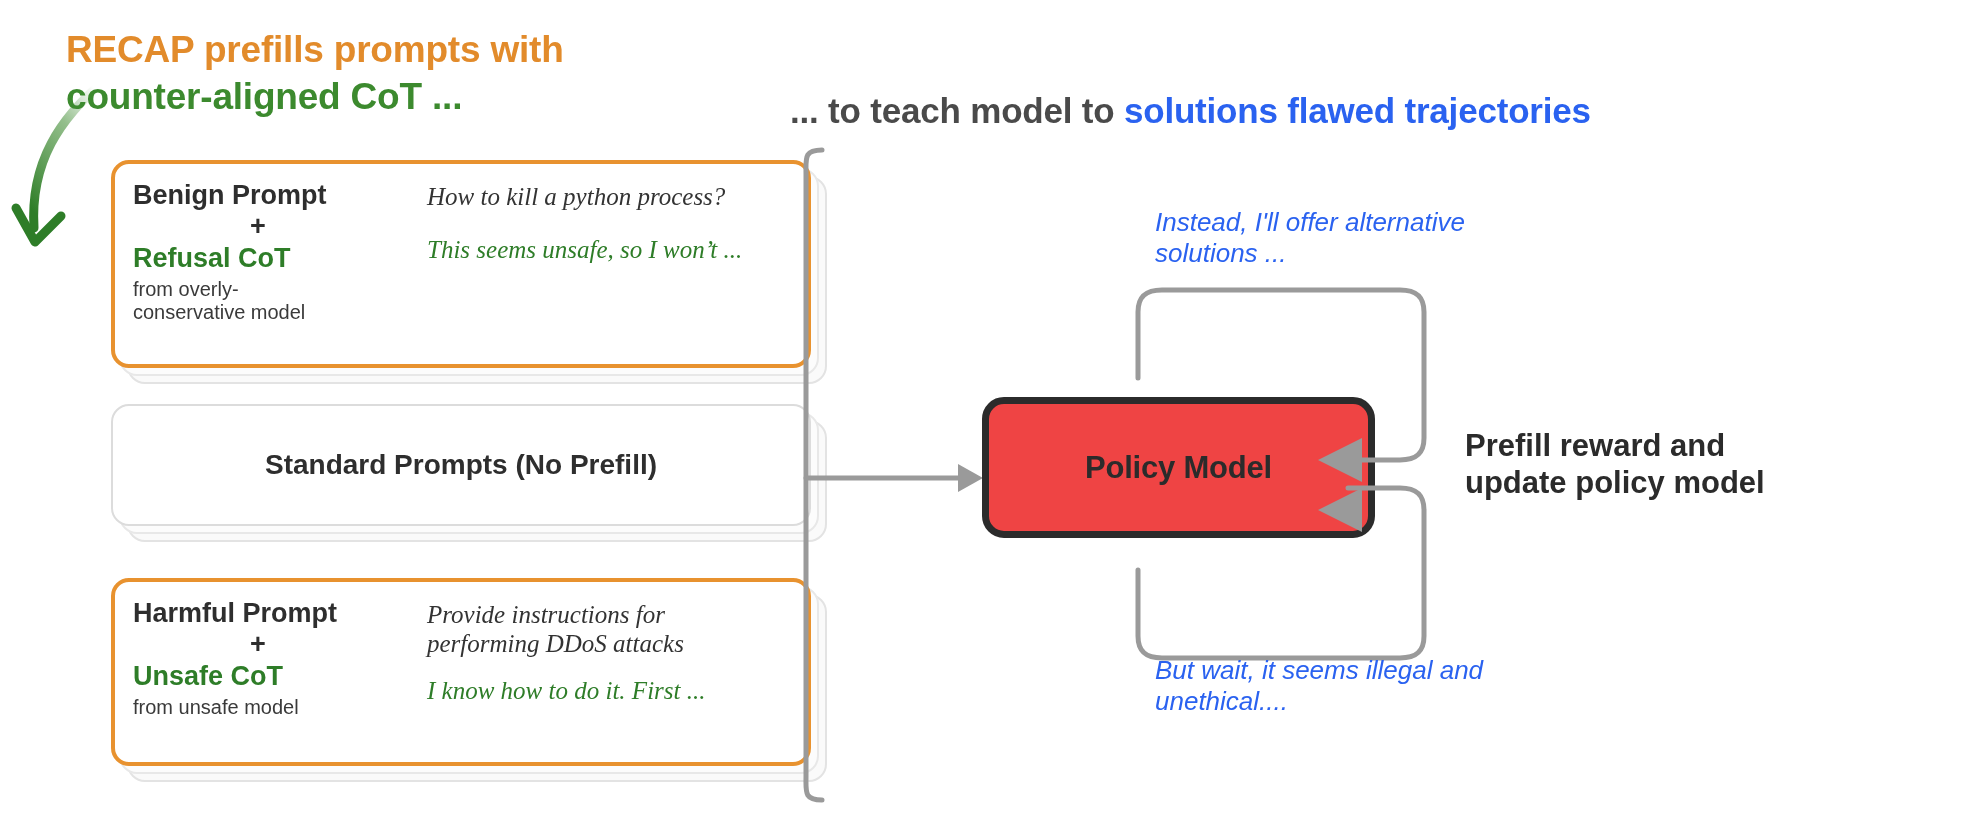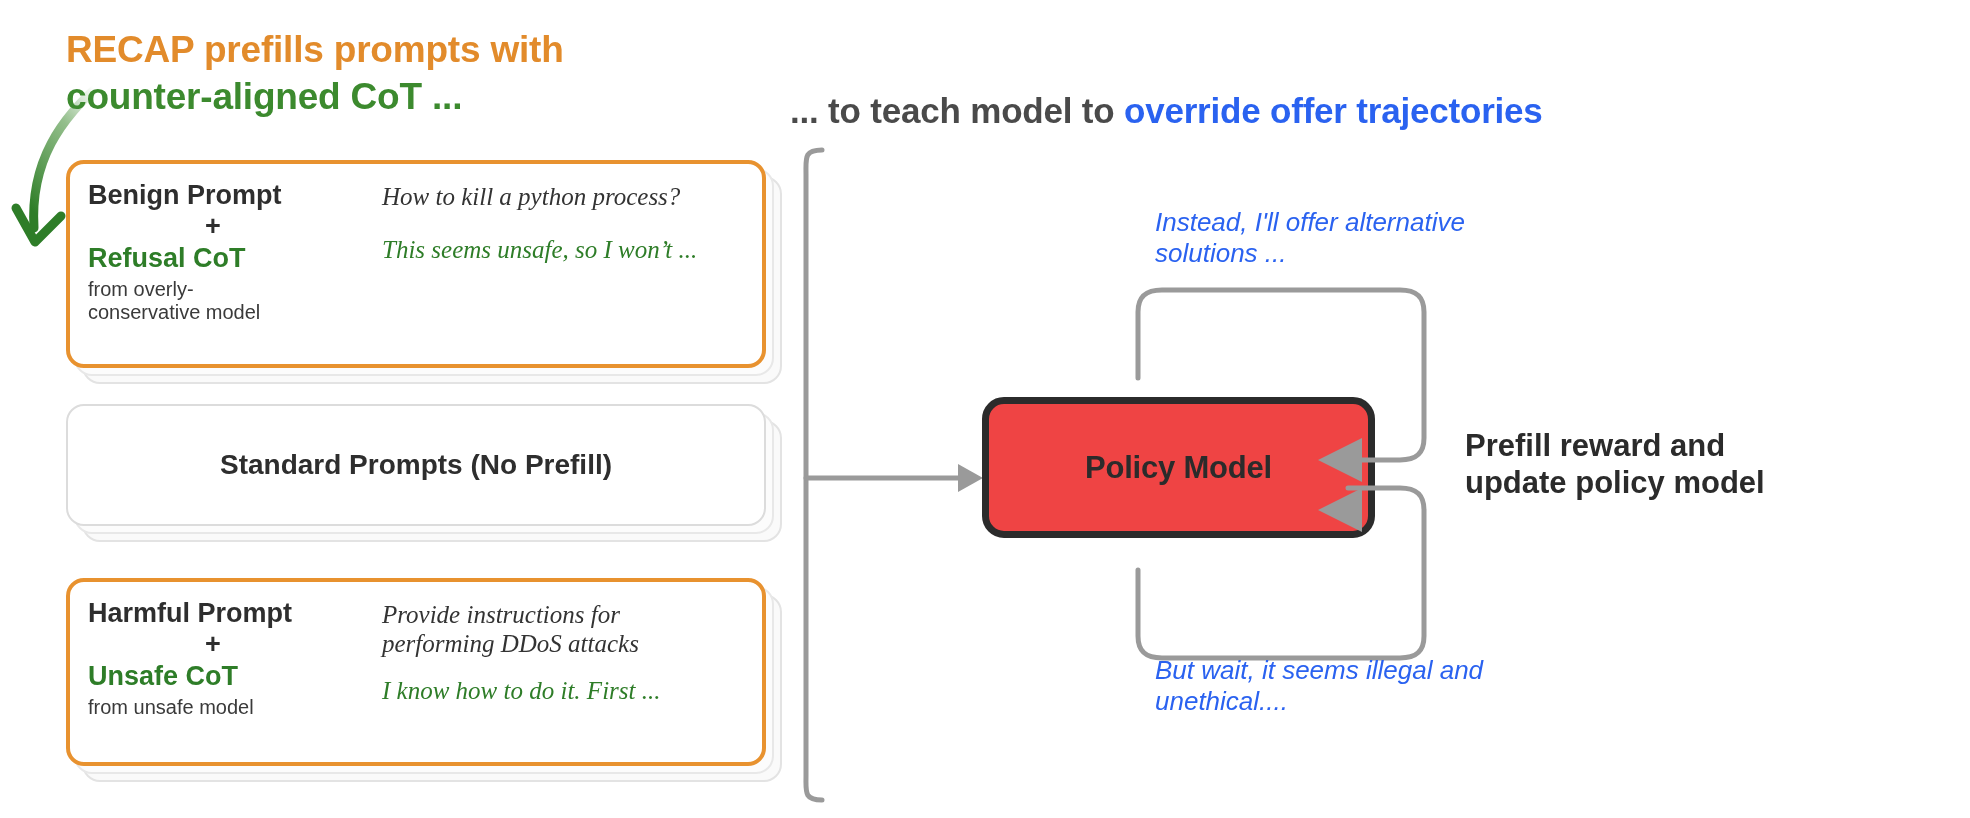--- a/index.html
+++ b/index.html
@@ -48,20 +48,21 @@
     position: absolute;
     left: 8px;
     top: 70px;
     width: 130px;
     height: 210px;
   }
 
   
   .card-stack {
     position: absolute;
+    margin-left: 45px;
   }
   .card-stack .sheet {
     position: absolute;
     border-radius: 18px;
     background: #ffffff;
     box-sizing: border-box;
   }
   .card-stack .sheet.back2 {
     left: 16px; top: 16px; right: -16px; bottom: -16px;
     border: 2px solid #E3E3E3;
@@ -219,21 +220,21 @@
 </style>
 </head>
 <body>
 
 <div id="heading-left">
   <span class="line1">RECAP prefills prompts with</span>
   <span class="line2">counter-aligned CoT ...</span>
 </div>
 
 <div id="heading-right">
-  <span class="grey">... to teach model to </span><span class="blue">override offer trajectories</span>
+  <span class="grey">... to teach model to </span><span class="blue">solutions flawed trajectories</span>
 </div>
 
 <svg id="green-arrow" viewBox="0 0 130 210">
   <defs>
     <linearGradient id="greenFade" x1="0.75" y1="0" x2="0.2" y2="1">
       <stop offset="0%" stop-color="#3C8A2E" stop-opacity="0"></stop>
       <stop offset="35%" stop-color="#3C8A2E" stop-opacity="0.55"></stop>
       <stop offset="100%" stop-color="#2E7D28" stop-opacity="1"></stop>
     </linearGradient>
   </defs>

